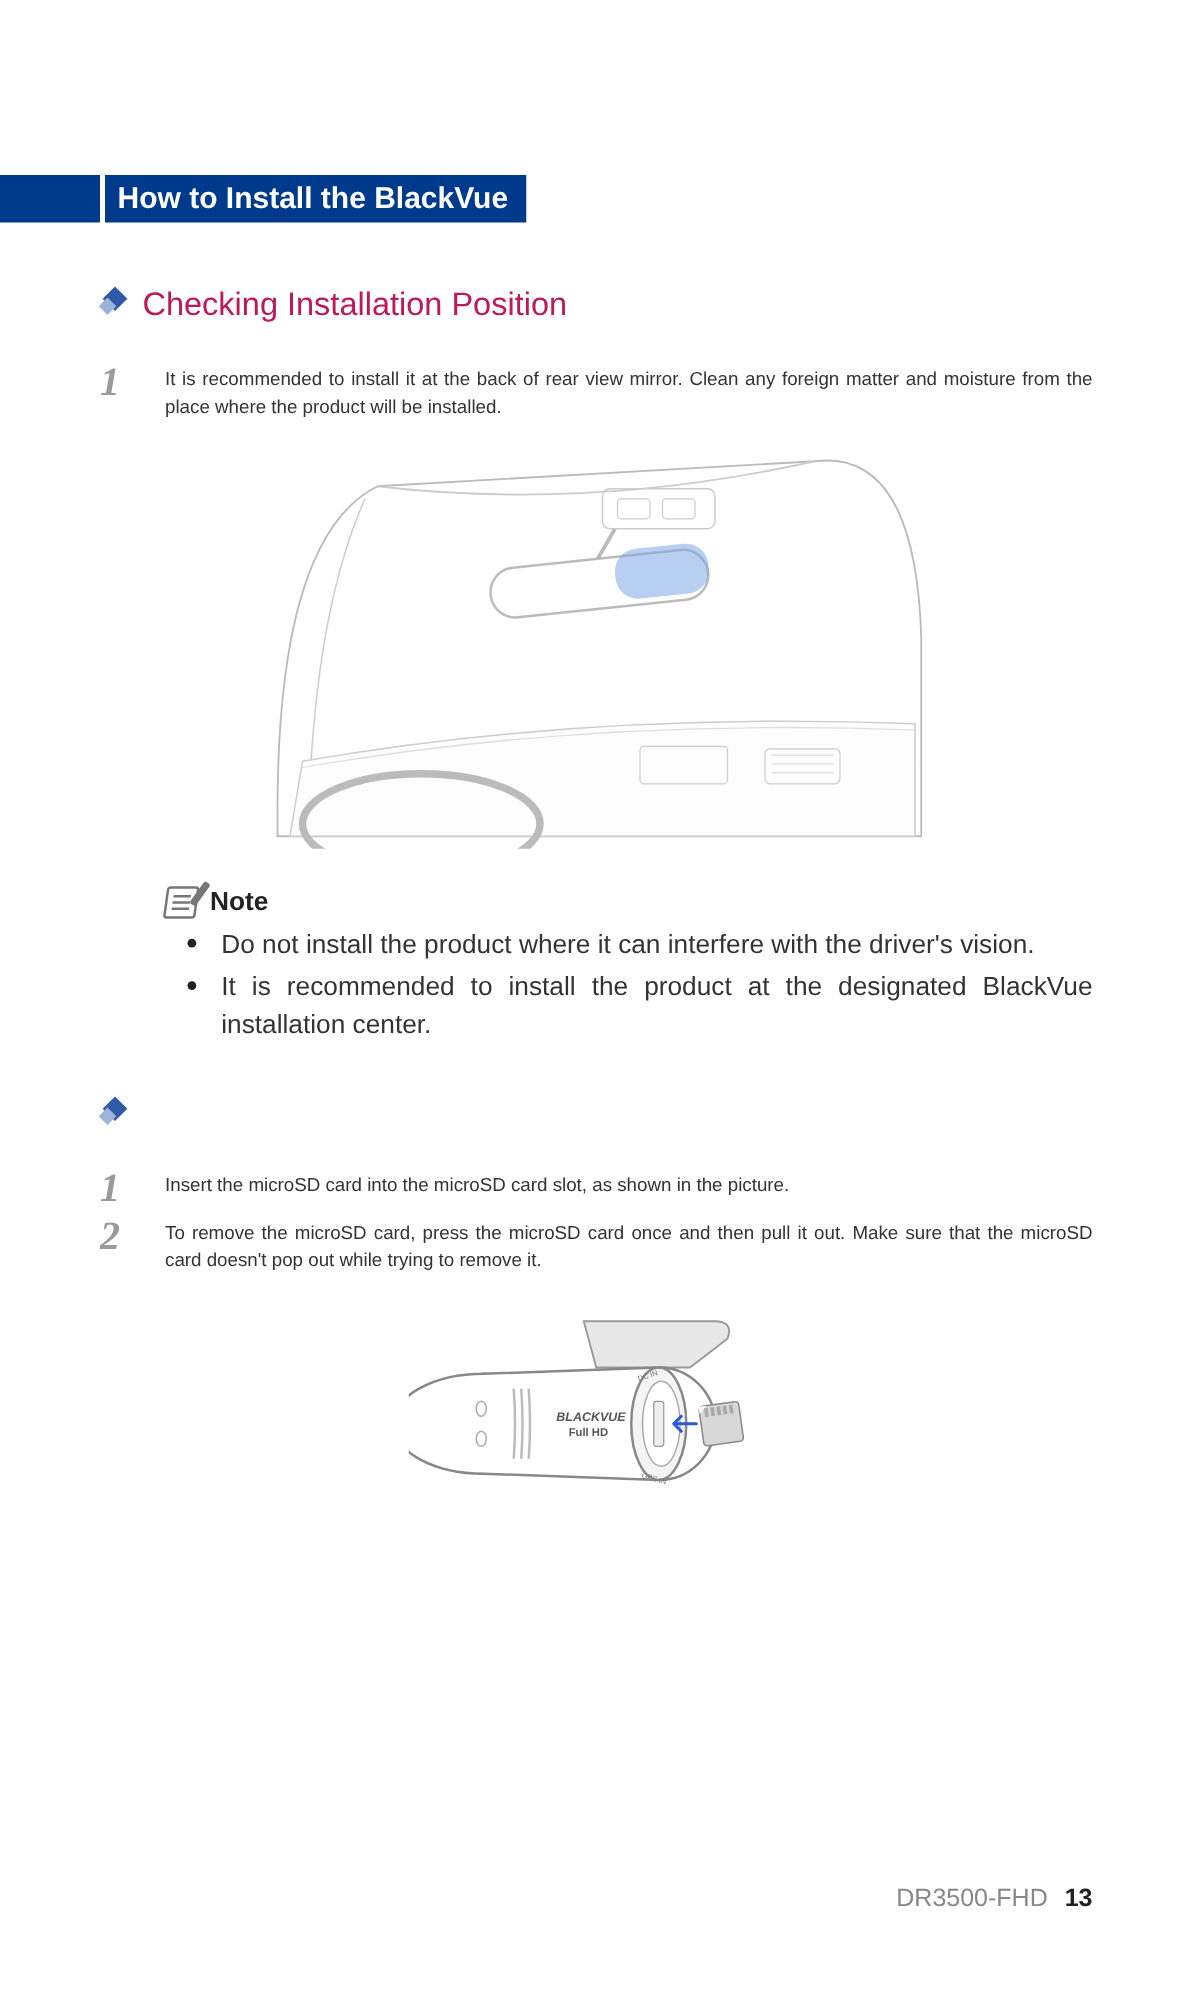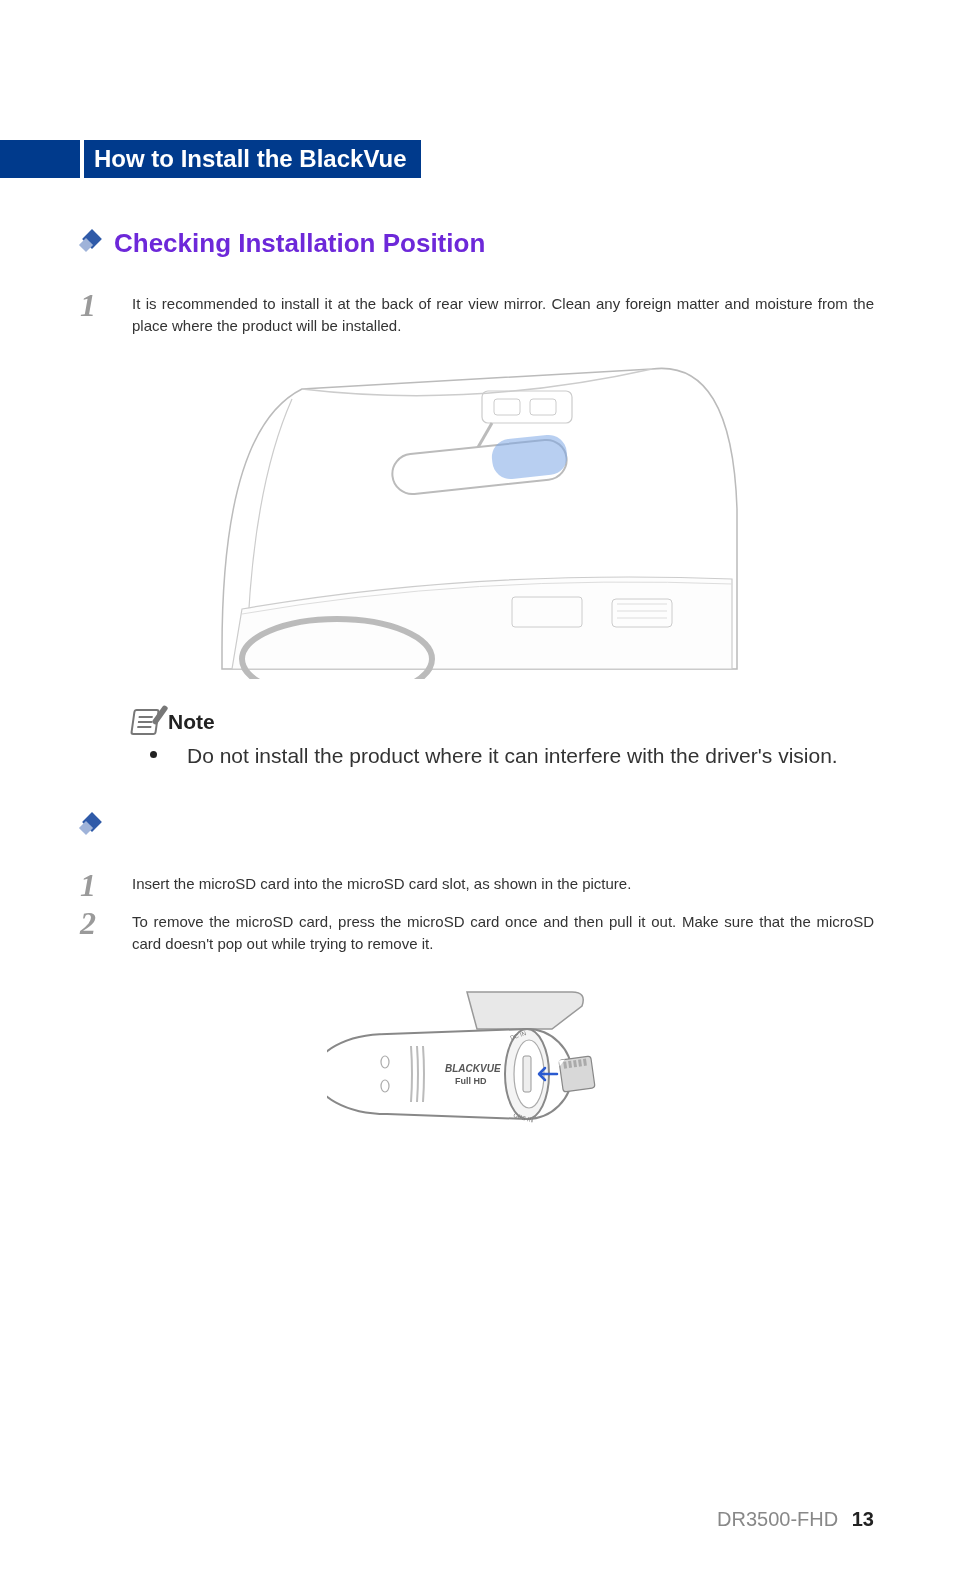--- a/index.html
+++ b/index.html
@@ -64,23 +64,23 @@
     left: 5px;
   }
   .diamond-icon::after {
     background: #9fb3d9;
     top: 8px;
     left: 1px;
     width: 10px;
     height: 10px;
   }
   .section-title {
-    color: #6d28d9;
+    color: #be185d;
     font-size: 26px;
-    font-weight: 700;
+    font-weight: 400;
   }
   .step {
     display: flex;
     gap: 24px;
     margin-bottom: 10px;
   }
   .step-num {
     font-size: 32px;
     font-weight: 700;
     font-style: italic;
@@ -151,21 +151,21 @@
     font-size: 21px;
     font-weight: 700;
     color: #222;
   }
   .note-list {
     list-style: none;
     margin-top: 4px;
   }
   .note-list li {
     display: flex;
-    gap: 30px;
+    gap: 20px;
     margin-bottom: 4px;
   }
   .bullet {
     width: 7px;
     height: 7px;
     background: #222;
     border-radius: 50%;
     margin-top: 10px;
     flex-shrink: 0;
     margin-left: 18px;
@@ -249,20 +249,24 @@
 
     <div class="note-block">
       <div class="note-head">
         <span class="note-icon"></span>
         <span class="note-title">Note</span>
       </div>
       <ul class="note-list">
         <li>
           <span class="bullet"></span>
           <span class="note-text">Do not install the product where it can interfere with the driver's vision.</span>
+        </li>
+        <li>
+          <span class="bullet"></span>
+          <span class="note-text">It is recommended to install the product at the designated BlackVue installation center.</span>
         </li>
       </ul>
     </div>
   </div>
 
   <div class="section">
     <div class="section-head">
       <span class="diamond-icon"></span>
     </div>
 

